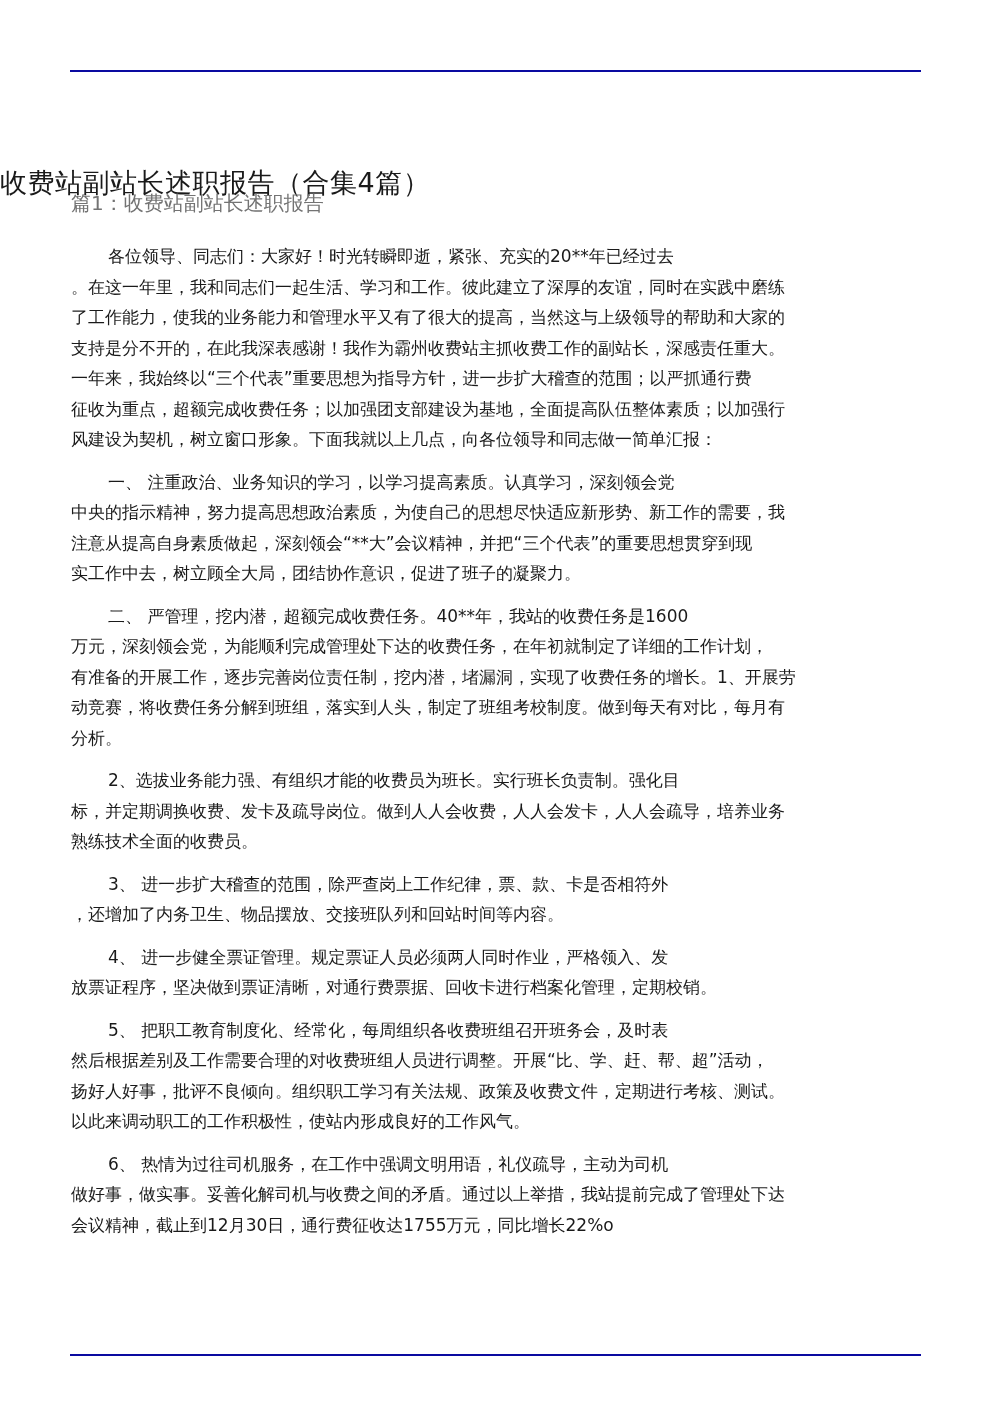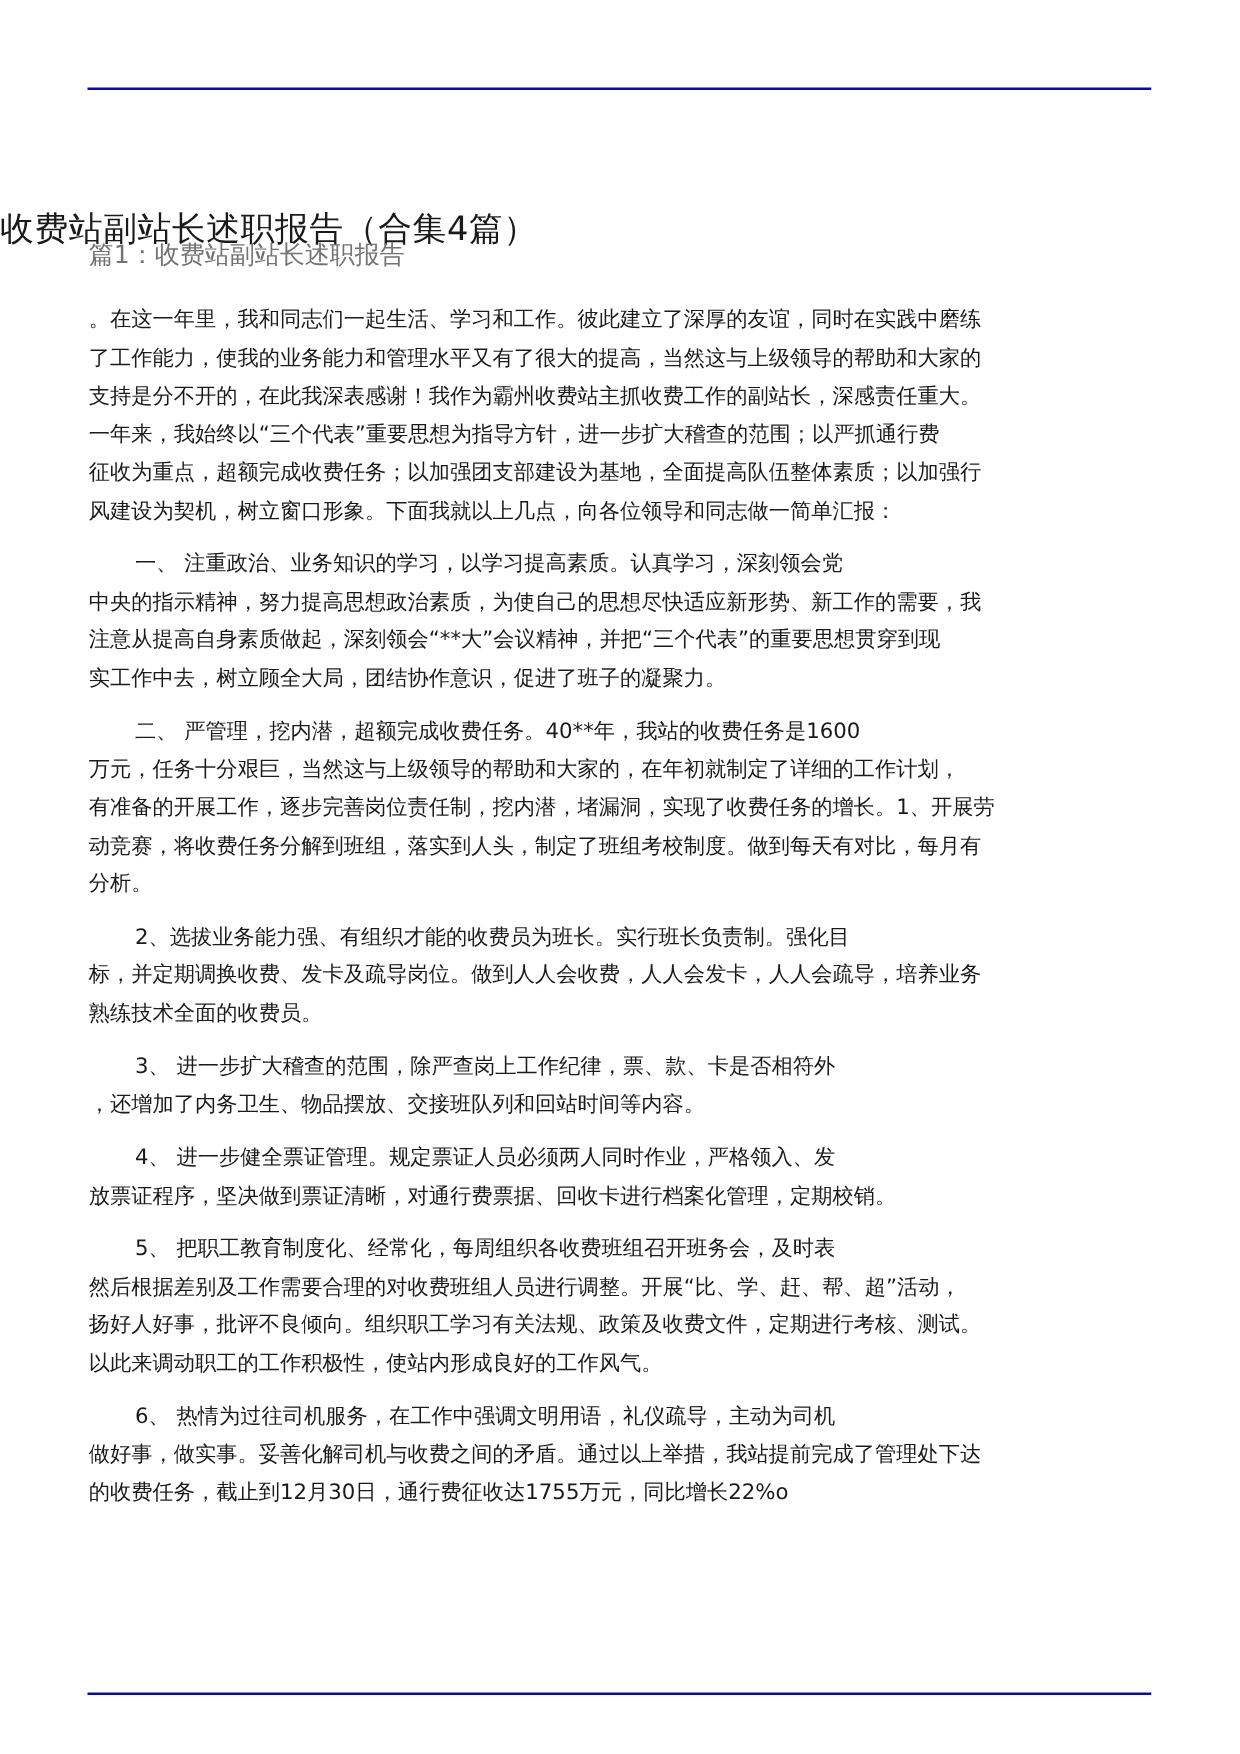--- a/index.html
+++ b/index.html
@@ -22,36 +22,37 @@
 <body>
 
 <div class="rule top"></div>
 
 <div class="title">收费站副站长述职报告（合集4篇）</div>
 
 <div class="section-heading">篇1：收费站副站长述职报告</div>
 
 <div class="body">
   <p class="para">
+    <span class="line first">各位领导、同志们：大家好！时光转瞬即逝，紧张、充实的20**年已经过去</span>
     <span class="line">。在这一年里，我和同志们一起生活、学习和工作。彼此建立了深厚的友谊，同时在实践中磨练</span>
     <span class="line">了工作能力，使我的业务能力和管理水平又有了很大的提高，当然这与上级领导的帮助和大家的</span>
     <span class="line">支持是分不开的，在此我深表感谢！我作为霸州收费站主抓收费工作的副站长，深感责任重大。</span>
     <span class="line">一年来，我始终以“三个代表”重要思想为指导方针，进一步扩大稽查的范围；以严抓通行费</span>
     <span class="line">征收为重点，超额完成收费任务；以加强团支部建设为基地，全面提高队伍整体素质；以加强行</span>
     <span class="line">风建设为契机，树立窗口形象。下面我就以上几点，向各位领导和同志做一简单汇报：</span>
   </p>
   <p class="para">
     <span class="line first">一、 注重政治、业务知识的学习，以学习提高素质。认真学习，深刻领会党</span>
     <span class="line">中央的指示精神，努力提高思想政治素质，为使自己的思想尽快适应新形势、新工作的需要，我</span>
     <span class="line">注意从提高自身素质做起，深刻领会“**大”会议精神，并把“三个代表”的重要思想贯穿到现</span>
     <span class="line">实工作中去，树立顾全大局，团结协作意识，促进了班子的凝聚力。</span>
   </p>
   <p class="para">
     <span class="line first">二、 严管理，挖内潜，超额完成收费任务。40**年，我站的收费任务是1600</span>
-    <span class="line">万元，任务十分艰巨，当然这与上级领导的帮助和大家的，在年初就制定了详细的工作计划，</span>
+    <span class="line">万元，深刻领会党，为能顺利完成管理处下达的收费任务，在年初就制定了详细的工作计划，</span>
     <span class="line">有准备的开展工作，逐步完善岗位责任制，挖内潜，堵漏洞，实现了收费任务的增长。1、开展劳</span>
     <span class="line">动竞赛，将收费任务分解到班组，落实到人头，制定了班组考校制度。做到每天有对比，每月有</span>
     <span class="line">分析。</span>
   </p>
   <p class="para">
     <span class="line first">2、选拔业务能力强、有组织才能的收费员为班长。实行班长负责制。强化目</span>
     <span class="line">标，并定期调换收费、发卡及疏导岗位。做到人人会收费，人人会发卡，人人会疏导，培养业务</span>
     <span class="line">熟练技术全面的收费员。</span>
   </p>
   <p class="para">
@@ -64,19 +65,19 @@
   </p>
   <p class="para">
     <span class="line first">5、 把职工教育制度化、经常化，每周组织各收费班组召开班务会，及时表</span>
     <span class="line">然后根据差别及工作需要合理的对收费班组人员进行调整。开展“比、学、赶、帮、超”活动，</span>
     <span class="line">扬好人好事，批评不良倾向。组织职工学习有关法规、政策及收费文件，定期进行考核、测试。</span>
     <span class="line">以此来调动职工的工作积极性，使站内形成良好的工作风气。</span>
   </p>
   <p class="para">
     <span class="line first">6、 热情为过往司机服务，在工作中强调文明用语，礼仪疏导，主动为司机</span>
     <span class="line">做好事，做实事。妥善化解司机与收费之间的矛盾。通过以上举措，我站提前完成了管理处下达</span>
-    <span class="line">的收费任务，截止到12月30日，通行费征收达1755万元，同比增长22%o</span>
+    <span class="line">会议精神，截止到12月30日，通行费征收达1755万元，同比增长22%o</span>
   </p>
 </div>
 
 <div class="rule bottom"></div>
 
 <div class="page-num">1 / 10</div>
 
 </body></html>

